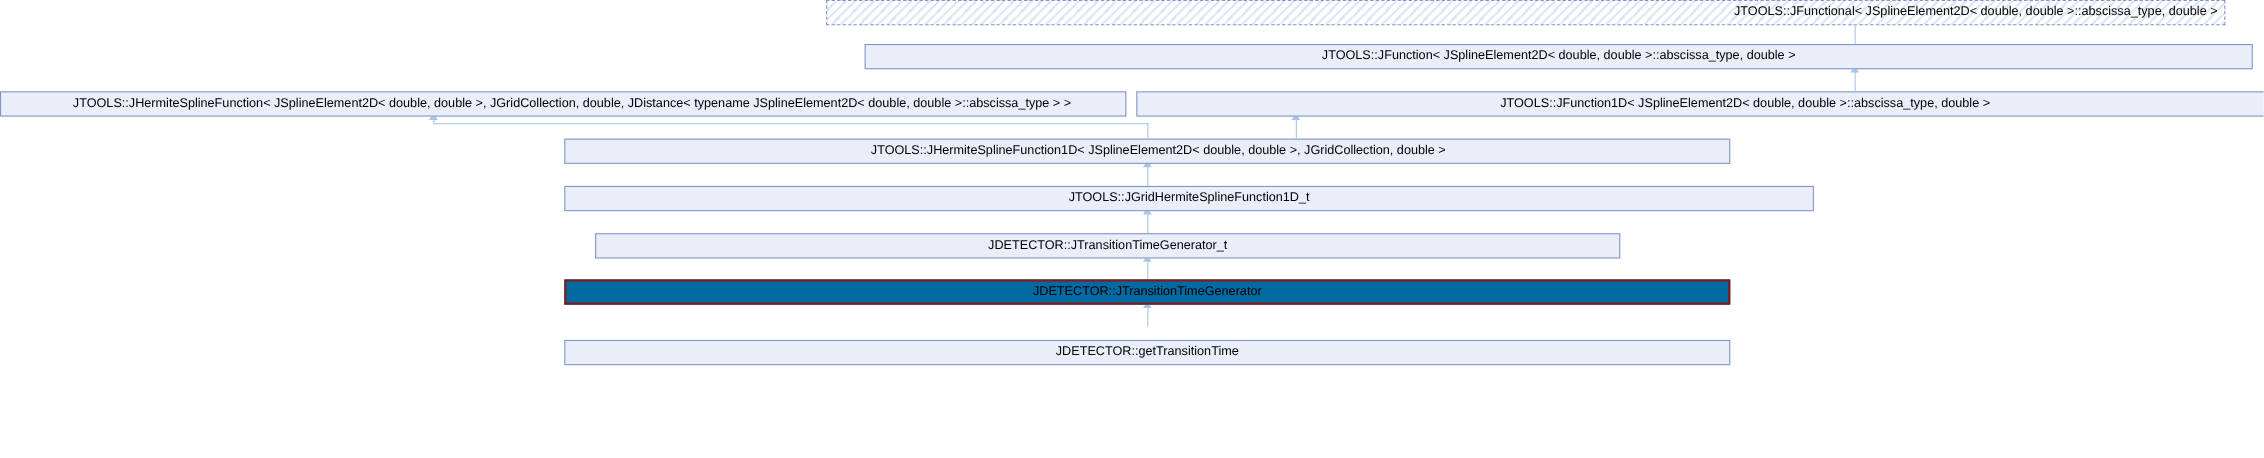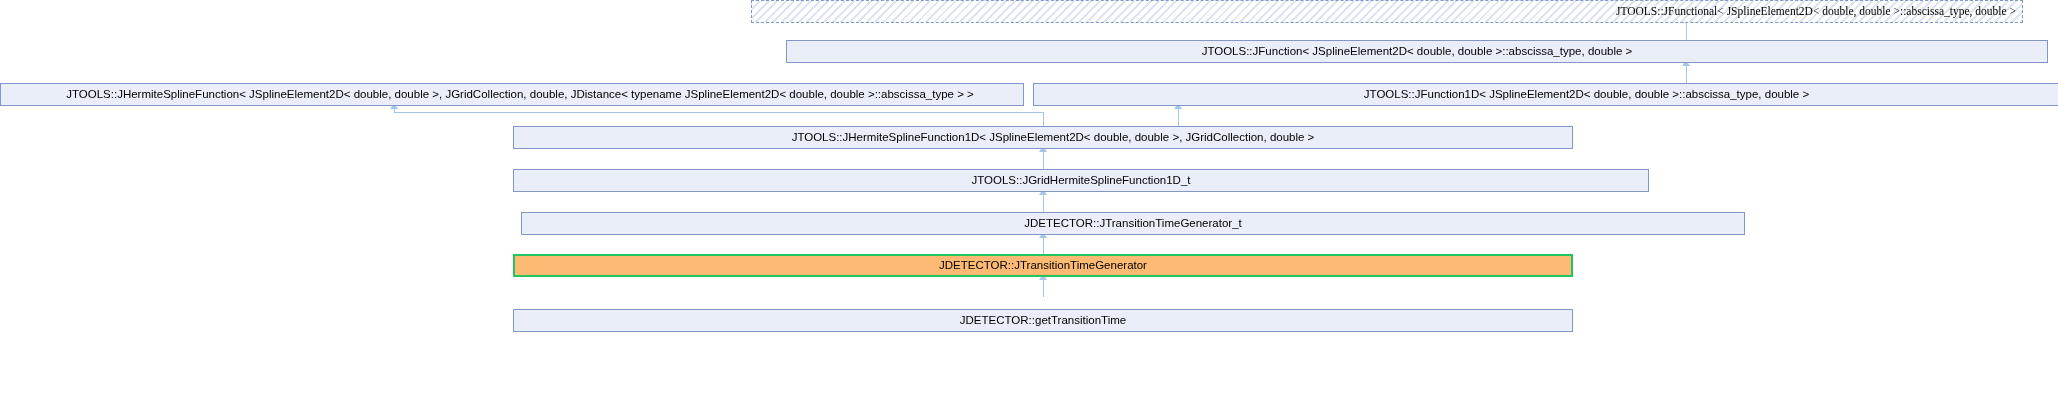--- a/index.html
+++ b/index.html
@@ -41,22 +41,22 @@
     background-image: repeating-linear-gradient(
       -45deg,
       #dde5f4 0px,
       #dde5f4 2px,
       #ffffff 2px,
       #ffffff 6px
     );
   }
   
   .node.current {
-    background: #fdba74;
-    border: 2px solid #22c55e;
+    background: #0369a1;
+    border: 2px solid #7f1d1d;
   }
   .node .label {
     padding: 0 6px;
     pointer-events: none;
   }
   
   .node.align-right {
     justify-content: flex-end;
   }
 
@@ -104,21 +104,21 @@
 
   <div class="edge-v" style="left:1043px; top:192px; height:20px;"></div>
   <div class="arrow-up" style="left:1039px; top:189px;"></div>
 
   <div class="edge-v" style="left:1043px; top:235px; height:19px;"></div>
   <div class="arrow-up" style="left:1039px; top:232px;"></div>
 
   <div class="edge-v" style="left:1043px; top:277px; height:20px;"></div>
   <div class="arrow-up" style="left:1039px; top:274px;"></div>
 
-  <div class="node tmpl align-right" style="left:751px; top:0px; width:1272px;font-family:Liberation Serif, serif;">
+  <div class="node tmpl align-right" style="left:751px; top:0px; width:1272px;">
     <span class="label">JTOOLS::JFunctional&lt; JSplineElement2D&lt; double, double &gt;::abscissa_type, double &gt;</span>
   </div>
 
   <div class="node plain" style="left:786px; top:40px; width:1262px;">
     <span class="label">JTOOLS::JFunction&lt; JSplineElement2D&lt; double, double &gt;::abscissa_type, double &gt;</span>
   </div>
 
   <div class="node plain" style="left:0px; top:83px; width:1024px;padding-left:16px;">
     <span class="label">JTOOLS::JHermiteSplineFunction&lt; JSplineElement2D&lt; double, double &gt;, JGridCollection, double, JDistance&lt; typename JSplineElement2D&lt; double, double &gt;::abscissa_type &gt; &gt;</span>
   </div>
@@ -128,21 +128,21 @@
   </div>
 
   <div class="node plain" style="left:513px; top:126px; width:1060px;padding-left:20px;">
     <span class="label">JTOOLS::JHermiteSplineFunction1D&lt; JSplineElement2D&lt; double, double &gt;, JGridCollection, double &gt;</span>
   </div>
 
   <div class="node plain" style="left:513px; top:169px; width:1136px;">
     <span class="label">JTOOLS::JGridHermiteSplineFunction1D_t</span>
   </div>
 
-  <div class="node plain" style="left:521px; top:212px; width:1224px;">
+  <div class="node plain" style="left:541px; top:212px; width:932px;">
     <span class="label">JDETECTOR::JTransitionTimeGenerator_t</span>
   </div>
 
   <div class="node current" style="left:513px; top:254px; width:1060px;">
     <span class="label">JDETECTOR::JTransitionTimeGenerator</span>
   </div>
 
   <div class="node plain" style="left:513px; top:297px; width:1060px;margin-top:12px;">
     <span class="label">JDETECTOR::getTransitionTime</span>
   </div>

